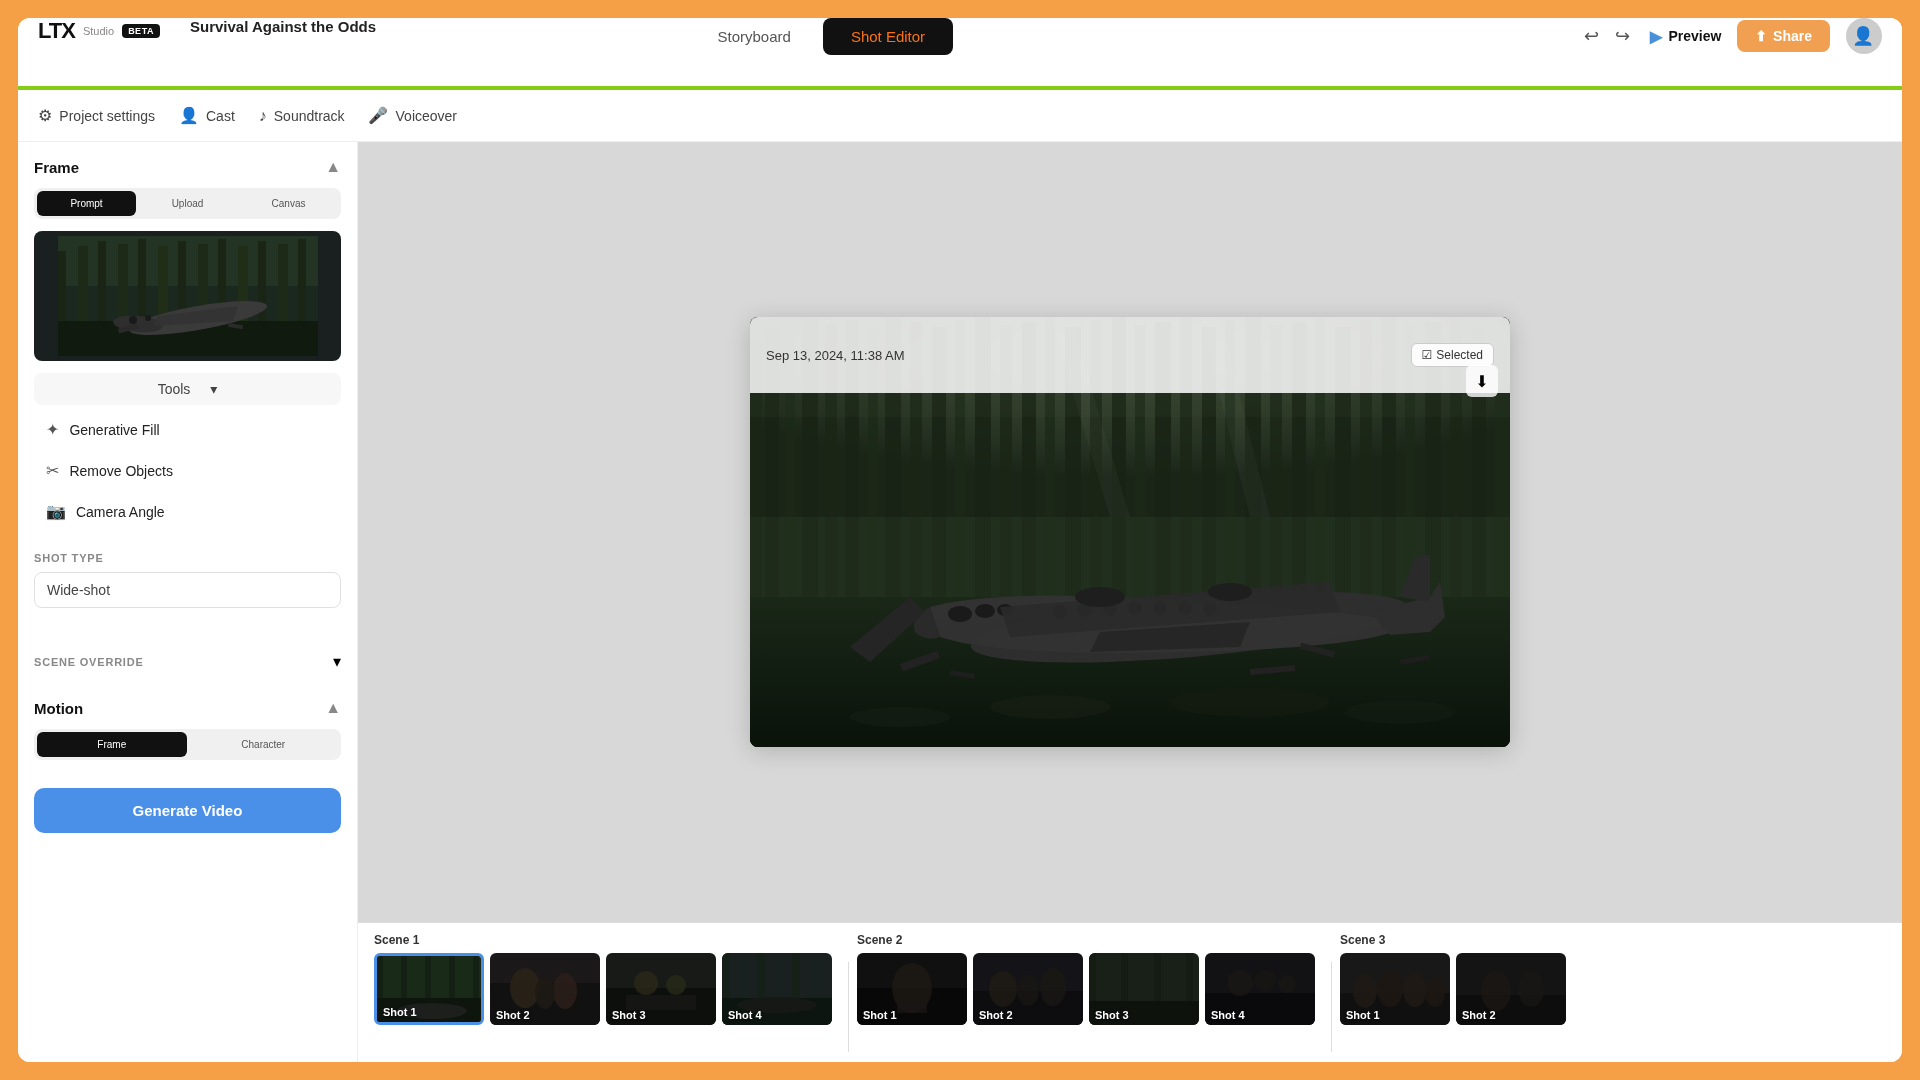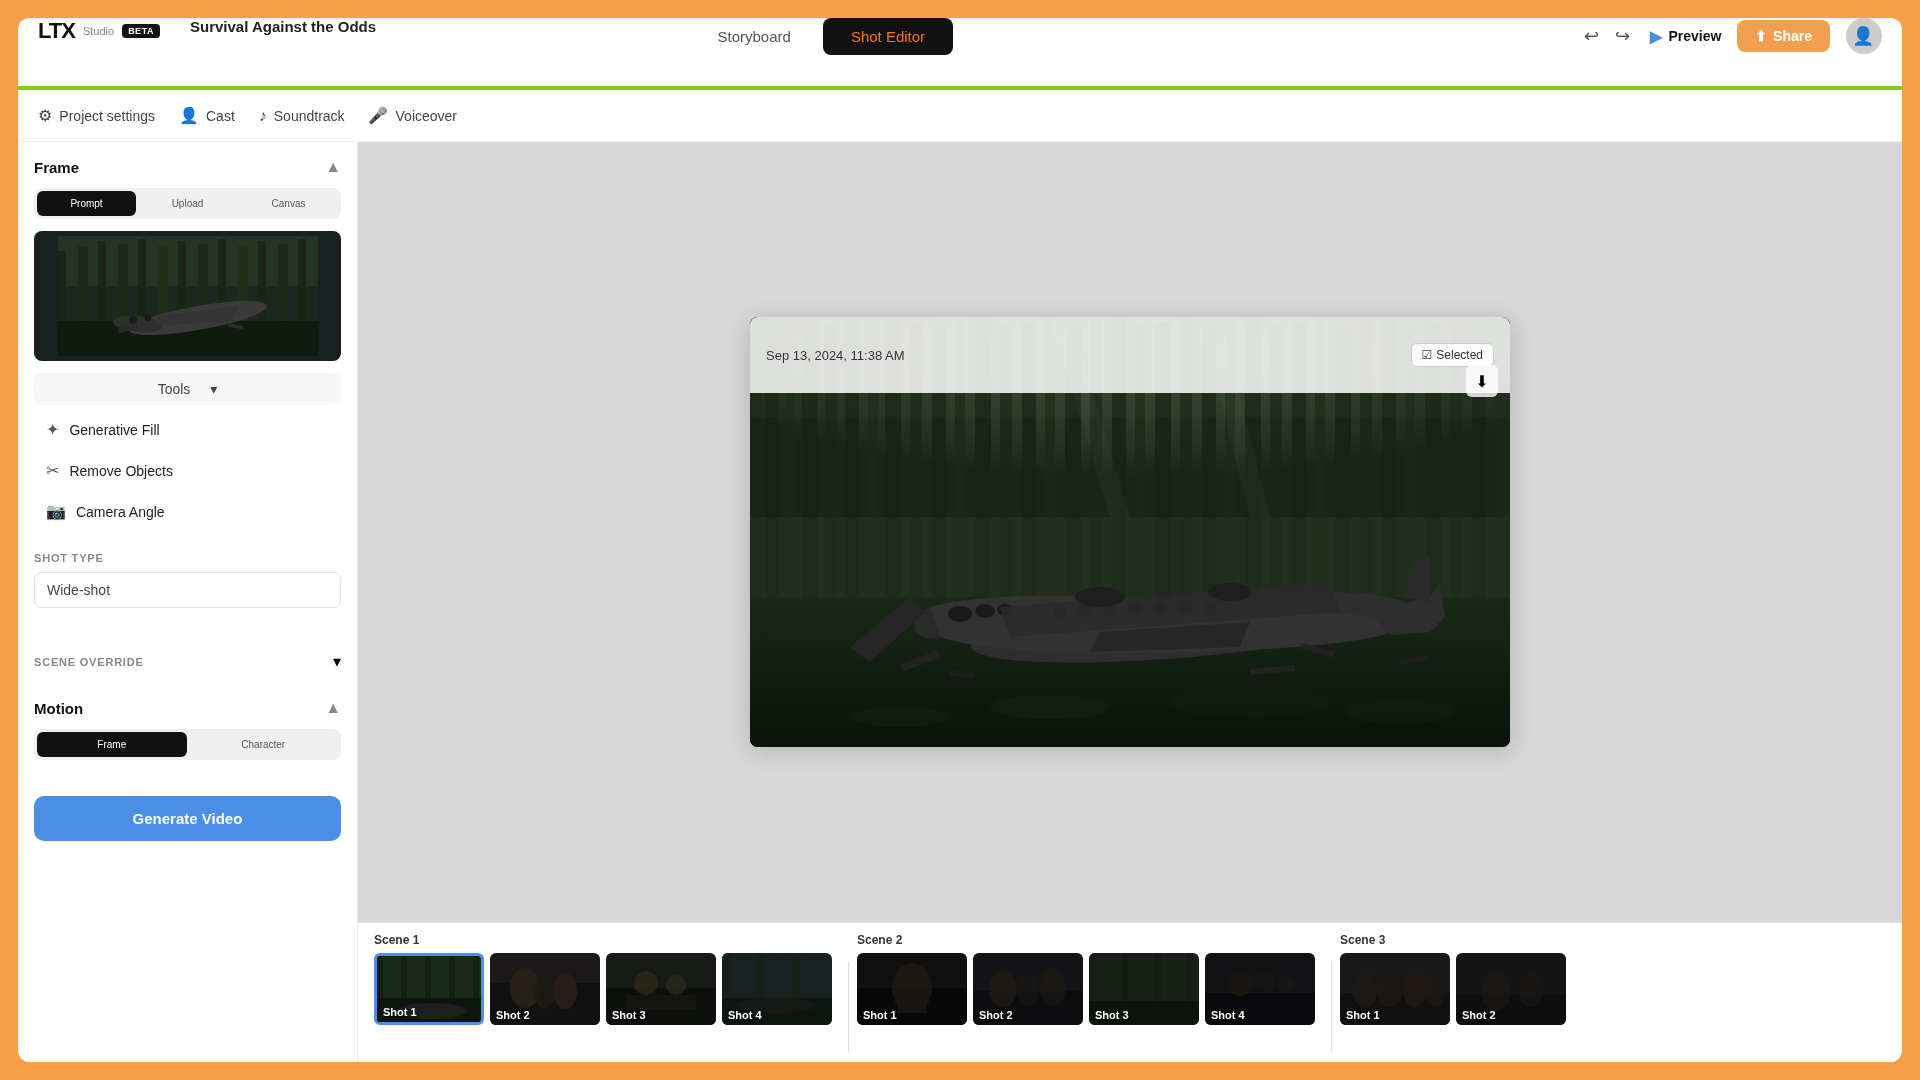--- a/index.html
+++ b/index.html
@@ -327,21 +327,21 @@
     .generate-btn {
       width: 100%;
       padding: 14px;
       background: #4a90e8;
       color: #fff;
       border: none;
       border-radius: 10px;
       font-size: 15px;
       font-weight: 700;
       cursor: pointer;
-      margin-top: 16px;
+      margin-top: 8px;
     }
 
     
     .center-area {
       flex: 1;
       background: #e8e8e8;
       display: flex;
       flex-direction: column;
       overflow: hidden;
     }

